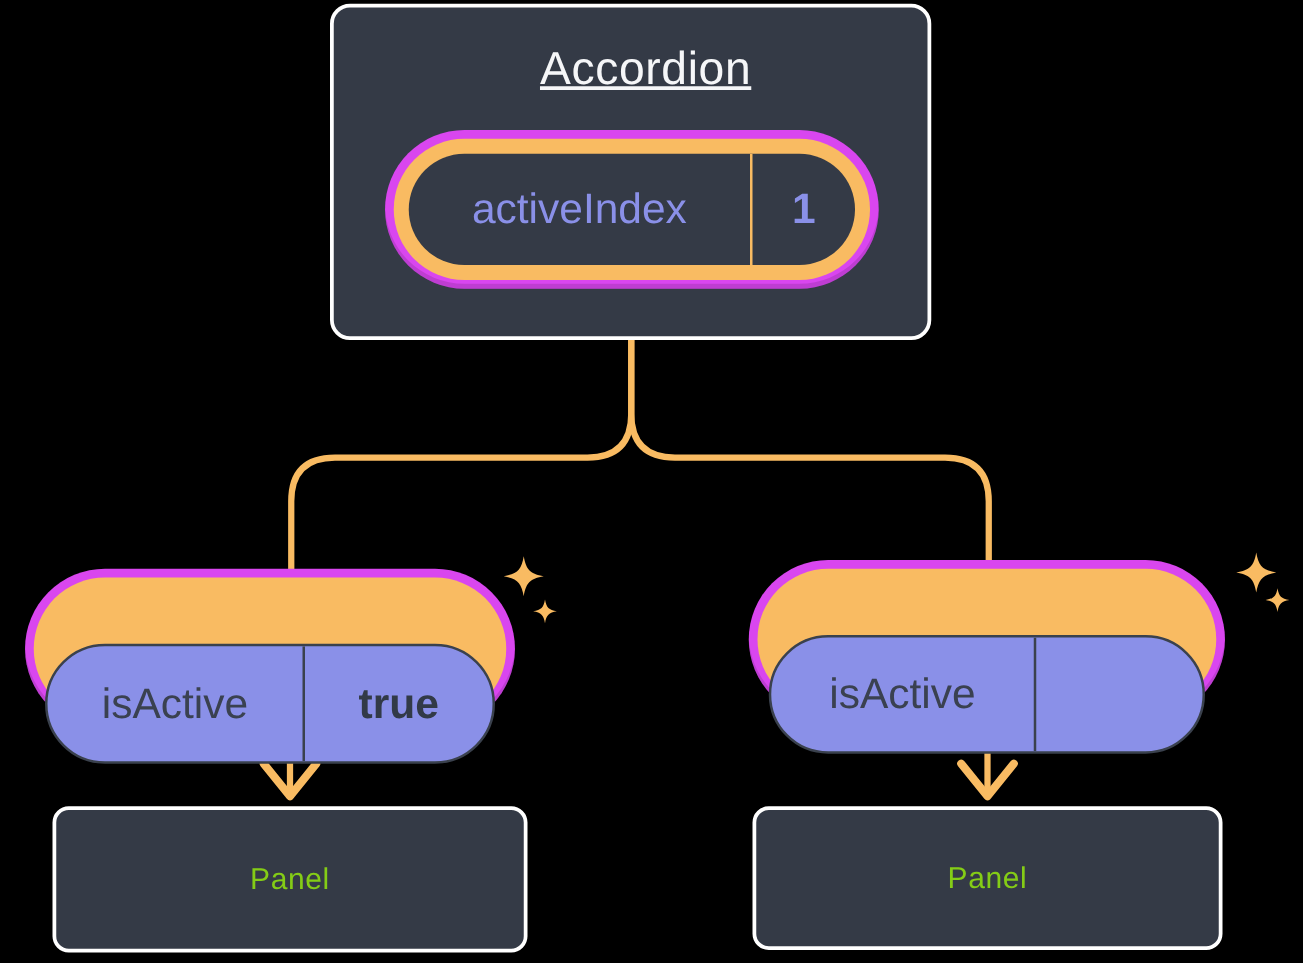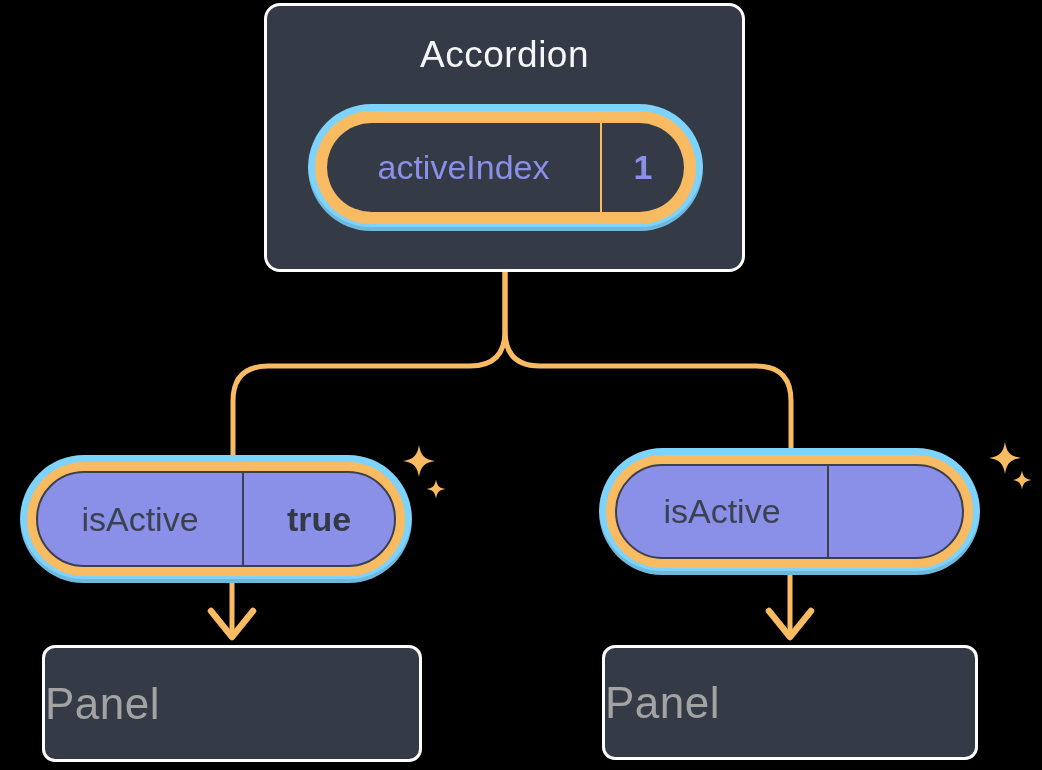--- a/index.html
+++ b/index.html
@@ -24,46 +24,47 @@
     border: 3px solid #FFFFFF;
     z-index: 2;
   }
   .accordion-card {
     left: 264px; top: 3px;
     width: 481px; height: 269px;
     border-radius: 16px;
   }
   .card-title {
     position: absolute;
-    left: 0; top: 28px;
+    left: 12px; top: 28px;
     width: 100%;
     text-align: center;
     font-size: 37px;
     font-weight: 500;
     color: #F5F6F8;
     letter-spacing: 0.5px;
+    text-decoration: underline;
   }
   .panel-card {
     border-radius: 13px;
     display: flex;
     align-items: center;
-    justify-content: flex-start;
-    font-size: 44px;
+    justify-content: center;
+    font-size: 24px;
     font-weight: 500;
-    color: #a3a3a3;
+    color: #84cc16;
     letter-spacing: 0.5px;
   }
   .panel-left  { left: 42px;  top: 645px; width: 380px; height: 117px; }
   .panel-right { left: 602px; top: 645px; width: 376px; height: 115px; }
 
   
   .pill {
     position: absolute;
     border-radius: 999px;
-    background: #7dd3fc;
+    background: #d946ef;
     padding: 7px;
     z-index: 3;
     box-shadow: inset 0 -4px 0 rgba(0,0,0,0.12);
   }
   .pill-mid {
     width: 100%; height: 100%;
     border-radius: 999px;
     background: #F9BB62;
   }
   .pill-inner {
@@ -76,20 +77,21 @@
   .state-pill { left: 308px; top: 104px; width: 395px; height: 127px; }
   .state-pill .pill-mid { padding: 12px; }
   .state-pill .pill-inner { background: #343A46; }
   .state-pill .divider { width: 2px; background: #F9BB62; }
   .state-pill .cell { color: #8A90E8; }
 
   .prop-pill .pill-mid { padding: 9px; }
   .prop-pill .pill-inner {
     background: #8A90E8;
     border: 2.5px solid #3A414D;
+    margin-top: 44px;
   }
   .prop-pill .divider { width: 2px; background: #3A414D; }
   .prop-pill .cell { color: #3A4150; }
   .prop-pill-left  { left: 20px;  top: 455px; width: 392px; height: 128px; }
   .prop-pill-right { left: 599px; top: 448px; width: 381px; height: 127px; }
 
   .cell {
     display: flex;
     align-items: center;
     justify-content: center;

